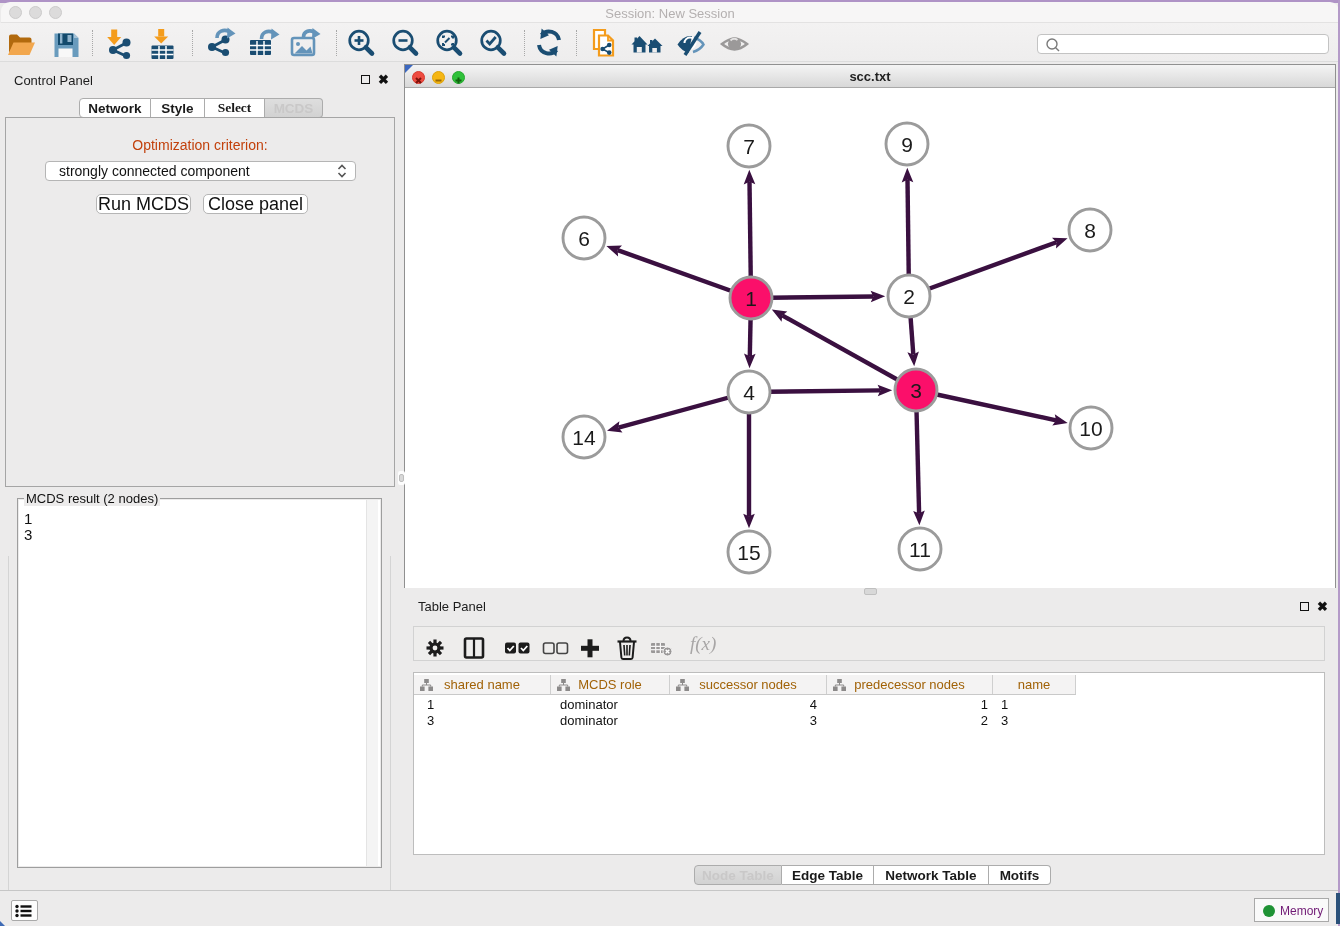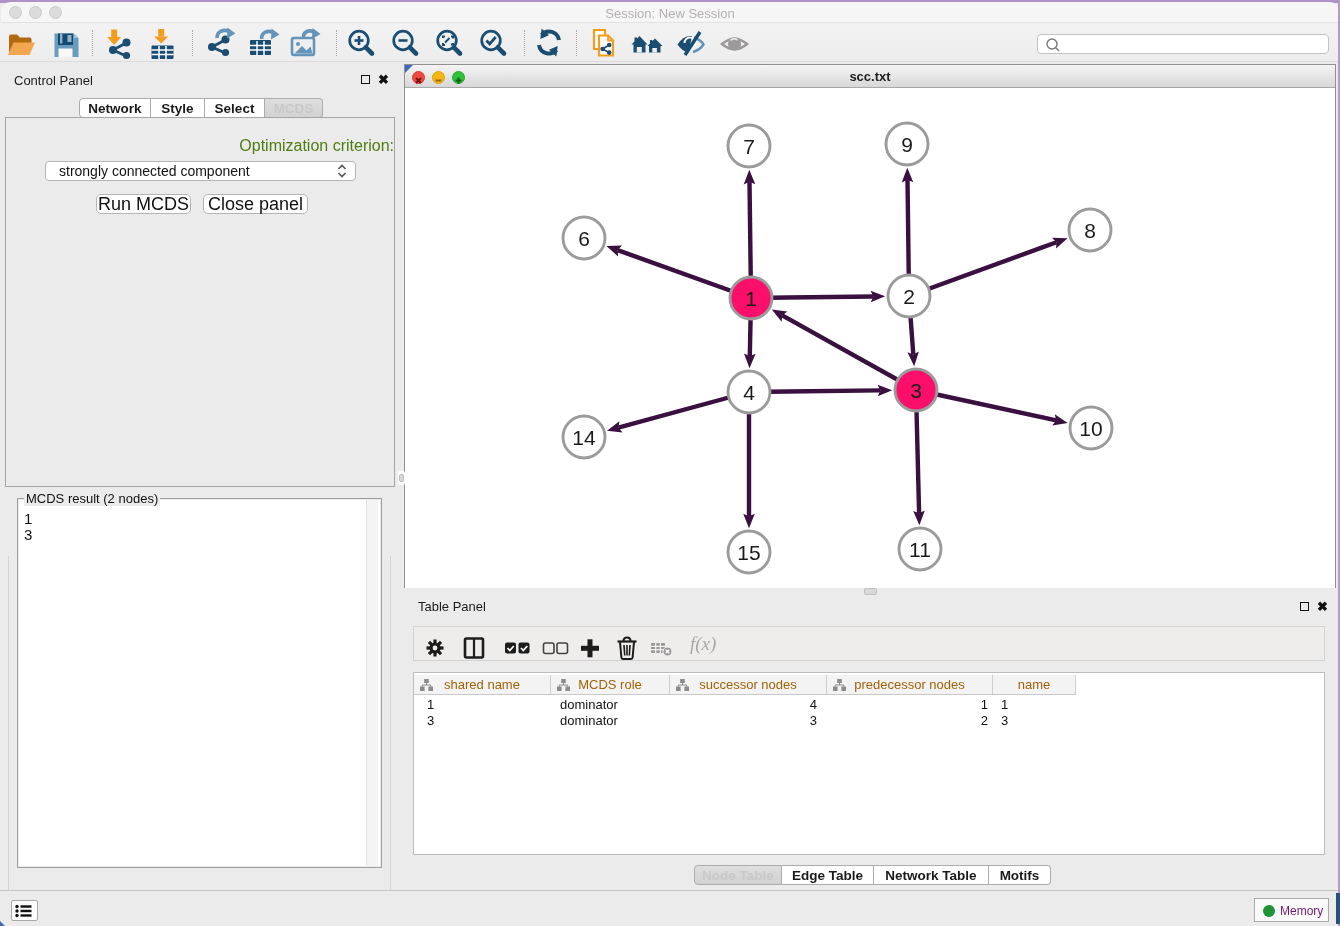--- a/index.html
+++ b/index.html
@@ -18,21 +18,21 @@
 #cpanel { position:absolute; left:0; top:62px; width:402px; height:828px; background:#ecebeb;padding-left:36px; }
 #cpanel-title { position:absolute; left:14px; top:11px; font-size:13px; color:#1c1c1c; }
 .mini-max { position:absolute; width:9px; height:9px; border:1.5px solid #111; }
 .mini-x { position:absolute; font-size:13px; font-weight:bold; color:#111; line-height:10px; }
 .tabbar { position:absolute; display:flex; height:20px; font-size:13.5px; }
 .tabbar .tab { background:#fff; border:1px solid #acacac; border-left:none; color:#1a1a1a; font-weight:bold; display:flex; align-items:center; justify-content:center; }
 .tabbar .tab.first { border-left:1px solid #acacac; border-radius:4px 0 0 4px; }
 .tabbar .tab.last { border-radius:0 4px 4px 0; }
 .tabbar .tab.sel { background:linear-gradient(#dedede,#d2d2d2); color:#c9c8c8; }
 #cp-box { position:absolute; left:5px; top:55px; width:390px; height:370px; border:1px solid #a5a5a5; }
-#opt-label { position:absolute; left:0; top:19px; width:100%; text-align:right; font-size:16px; color:#4d7c0f; }
+#opt-label { position:absolute; left:0; top:19px; width:100%; text-align:center; font-size:14px; color:#c2410c; }
 #dropdown { position:absolute; left:39px; top:43px; width:311px; height:20px; background:#fff; border:1px solid #b5b5b5; border-radius:4px; font-size:14px; color:#111; line-height:18px; padding-left:13px; }
 .btn { position:absolute; height:20px; background:#fff; border:1px solid #b5b5b5; border-radius:5px; font-size:18px; color:#111; text-align:center; line-height:18px; }
 #fieldset { position:absolute; left:17px; top:436px; width:365px; height:370px; border:1px solid #9e9e9e; }
 #fs-legend { position:absolute; left:6px; top:-8px; background:#ecebeb; font-size:13px; color:#111; padding:0 2px; }
 #fs-white { position:absolute; left:1px; top:1px; width:361px; height:366px; background:#fff; }
 #fs-scroll { position:absolute; right:2px; top:0px; width:12px; height:366px; background:#f4f4f4; border-left:1px solid #e4e4e4; }
 #fs-text { position:absolute; left:5px; top:11px; font-size:15px; color:#111; line-height:16px; }
 
 #netwin { position:absolute; left:404px; top:64px; width:932px; height:525px; border:1px solid #909090; background:#fff; }
 #netwin-tb { position:absolute; left:0; top:0; width:100%; height:23px; background:linear-gradient(#f4f4f4,#d8d8d8); border-bottom:1px solid #a9a9a9; }
@@ -210,21 +210,21 @@
   </div>
 </div>
 
 <div id="cpanel">
   <div id="cpanel-title">Control Panel</div>
   <div class="mini-max" style="left:361px; top:13px;"></div>
   <div class="mini-x" style="left:378px; top:13px;">✖</div>
   <div class="tabbar" style="left:79px; top:36px;">
     <div class="tab first" style="width:72px;">Network</div>
     <div class="tab" style="width:54px;">Style</div>
-    <div class="tab" style="width:60px;">Select</div>
+    <div class="tab" style="width:60px;font-family:Liberation Serif, serif;">Select</div>
     <div class="tab sel last" style="width:58px;">MCDS</div>
   </div>
   <div id="cp-box">
     <div id="opt-label">Optimization criterion:</div>
     <div id="dropdown">strongly connected component
       <svg width="10" height="14" style="position:absolute;right:8px;top:2px;" viewBox="0 0 10 14">
           <path d="M1.5 5 L5 1.5 L8.5 5" fill="none" stroke="#555" stroke-width="1.6"></path>
           <path d="M1.5 9 L5 12.5 L8.5 9" fill="none" stroke="#555" stroke-width="1.6"></path>
         </svg>
     </div>

